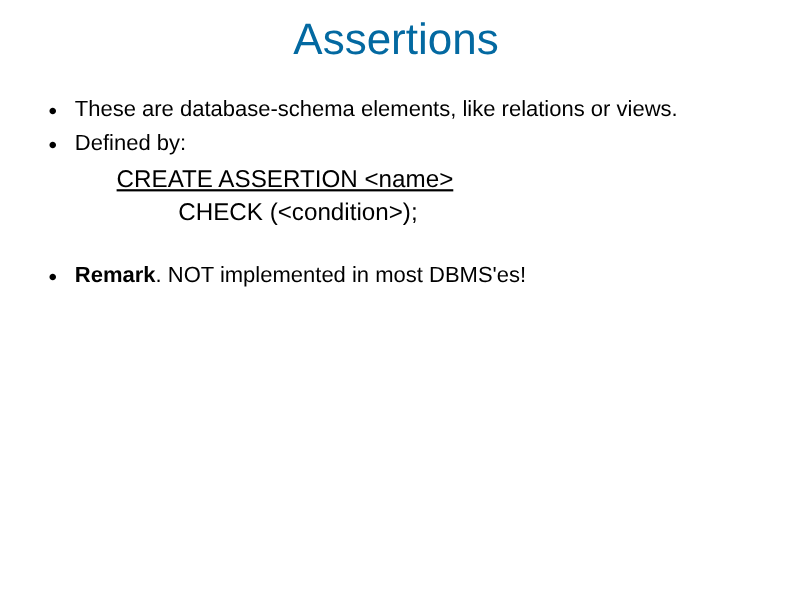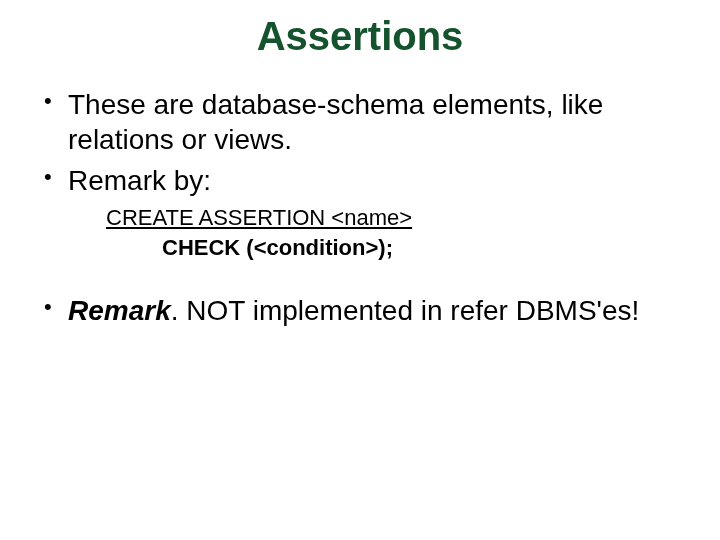--- a/index.html
+++ b/index.html
@@ -13,33 +13,33 @@
   }
   .slide {
     box-sizing: border-box;
     width: 720px;
     height: 540px;
     padding: 14px 30px 30px 30px;
   }
   .title {
     text-align: center;
     font-size: 40px;
-    color: #14532d;
+    color: #0369a1;
     margin: 0 0 28px 0;
-    font-weight: bold;
+    font-weight: normal;
   }
   ul.bullets {
     list-style: none;
     margin: 0;
     padding: 0;
   }
   ul.bullets > li {
     position: relative;
     padding-left: 38px;
-    font-size: 28px;
+    font-size: 20px;
     line-height: 1.25;
     margin: 0 0 6px 0;
   }
   ul.bullets > li::before {
     content: "•";
     position: absolute;
     left: 14px;
     top: 0;
     font-size: 22px;
   }
@@ -48,43 +48,41 @@
     font-size: 22px;
     line-height: 1.25;
     margin: 0 0 2px 0;
     text-decoration: underline;
   }
   .indent2 {
     padding-left: 132px;
     font-size: 22px;
     line-height: 1.25;
     margin: 0 0 2px 0;
-    font-weight: bold;
   }
   .gap {
     height: 30px;
   }
   .bold-lead {
     font-weight: bold;
-    font-style: italic;
   }
 </style>
 </head>
 <body>
 
 <div class="slide">
   <h1 class="title">Assertions</h1>
 
   <ul class="bullets">
     <li>These are database-schema elements, like relations or views.</li>
-    <li>Remark by:</li>
+    <li>Defined by:</li>
   </ul>
   <div class="indent1">CREATE ASSERTION &lt;name&gt;</div>
   <div class="indent2">CHECK (&lt;condition&gt;);</div>
 
   <div class="gap"></div>
 
   <ul class="bullets">
     <li>
-      <span class="bold-lead">Remark</span><span>. NOT implemented in refer DBMS'es!</span>
+      <span class="bold-lead">Remark</span><span>. NOT implemented in most DBMS'es!</span>
     </li>
   </ul>
 </div>
 
 </body></html>

